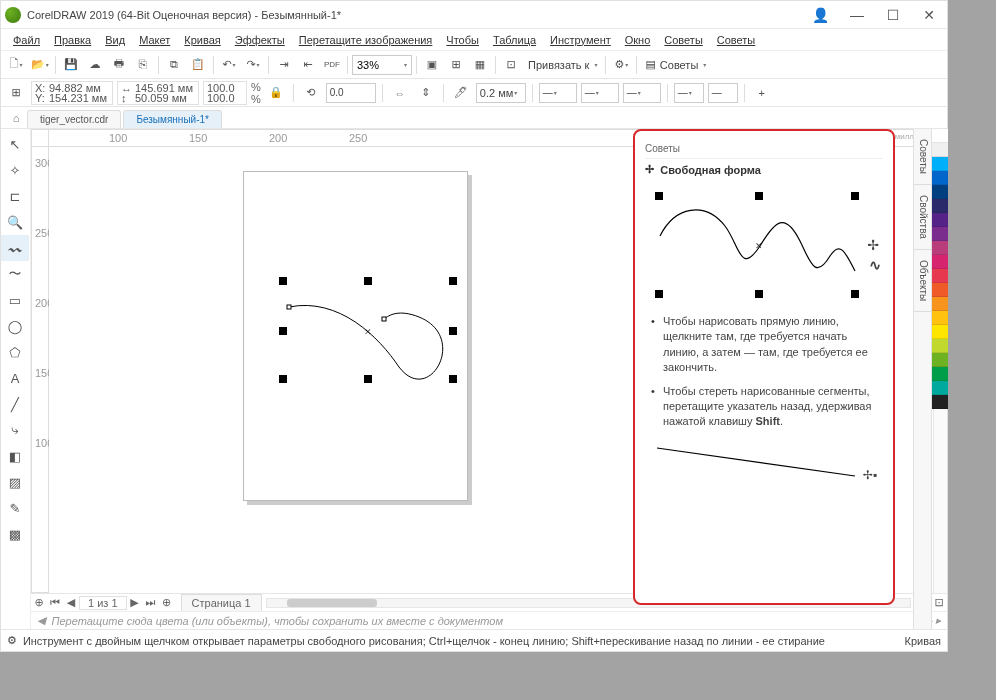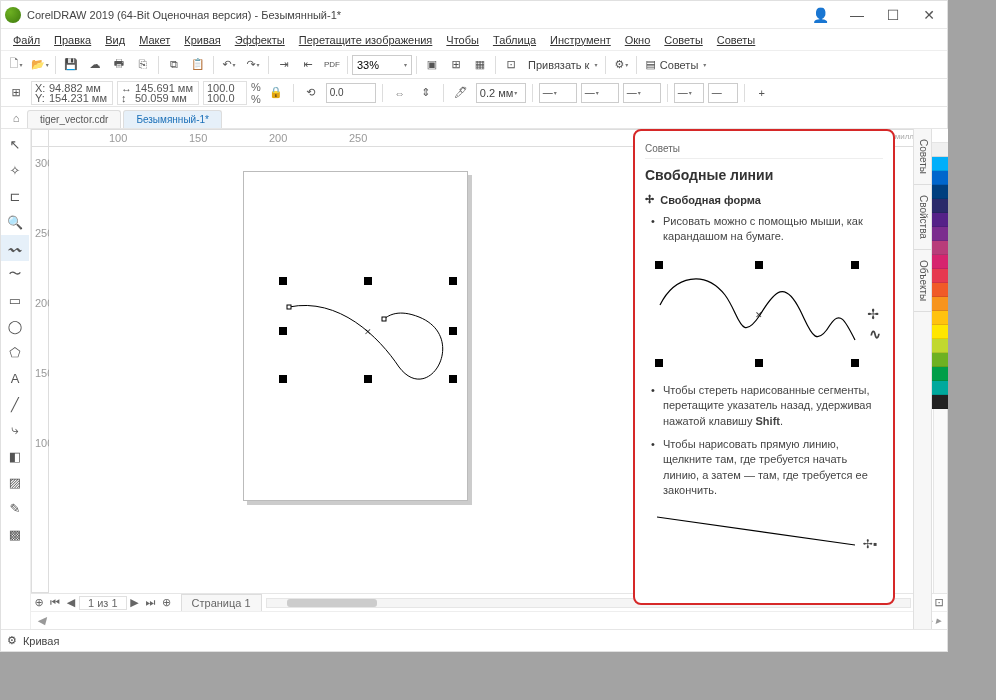--- a/index.html
+++ b/index.html
@@ -285,52 +285,49 @@
         <div class="page-tab">Страница 1</div>
         <div class="hscroll-track">
           <div class="hscroll-thumb" style="left:20px;width:90px;"></div>
         </div>
         <div class="nav-btn">▸</div>
         <div class="nav-btn">⊡</div>
       </div>
 
       <div class="color-tray">
         <span style="margin-right:6px;">◀</span>
+        <span>Перетащите сюда цвета (или объекты), чтобы сохранить их вместе с документом</span>
         <span style="margin-left:auto;">▶ ▸</span>
       </div>
     </div>
 
     <div class="hints-panel">
       <div class="hints-title-row">Советы</div>
-      <div class="hints-title">Свободные линии</div>
       <div class="hints-sub">
         <span>✢</span>
         <span>Свободная форма</span>
       </div>
       <div class="hints-body">
-        <ul>
-          <li>Рисовать можно с помощью мыши, как карандашом на бумаге.</li>
-        </ul>
         <div class="hints-illus">
           <div class="h2" style="left:10px;top:6px;"></div>
           <div class="h2" style="left:110px;top:6px;"></div>
           <div class="h2" style="left:206px;top:6px;"></div>
           <div class="h2" style="left:10px;top:104px;"></div>
           <div class="h2" style="left:110px;top:104px;"></div>
           <div class="h2" style="left:206px;top:104px;"></div>
           <div style="position:absolute;left:110px;top:54px;font-size:9px;">✕</div>
           <svg width="240" height="118" style="position:absolute;left:0;top:0;">
             <path d="M 15 50 C 30 20, 60 15, 80 40 C 95 60, 95 90, 115 60 C 130 35, 140 25, 155 55 C 165 75, 170 95, 185 70 C 195 55, 200 65, 210 85" fill="none" stroke="#000" stroke-width="1.2"></path>
           </svg>
           <div style="position:absolute; right:4px; top:50px; font-size:14px;">✢</div>
           <div style="position:absolute; right:2px; top:70px; font-size:14px; font-weight:bold;">∿</div>
         </div>
         <ul>
+          <li>Чтобы нарисовать прямую линию, щелкните там, где требуется начать линию, а затем — там, где требуется ее закончить.</li>
           <li><span>Чтобы стереть нарисованные сегменты, перетащите указатель назад, удерживая нажатой клавишу </span><b>Shift</b><span>.</span></li>
-          <li>Чтобы нарисовать прямую линию, щелкните там, где требуется начать линию, а затем — там, где требуется ее закончить.</li>
         </ul>
         <div class="hints-illus2">
           <svg width="240" height="44" style="position:absolute;left:0;top:0;">
             <line x1="12" y1="8" x2="210" y2="36" stroke="#000" stroke-width="1.2"></line>
           </svg>
           <div style="position:absolute; right:6px; bottom:0; font-size:12px;">✢▪</div>
         </div>
       </div>
     </div>
 
@@ -361,17 +358,18 @@
           <div class="swatch" style="background: rgb(193, 216, 47);"></div>
           <div class="swatch" style="background: rgb(110, 177, 34);"></div>
           <div class="swatch" style="background: rgb(0, 158, 73);"></div>
           <div class="swatch" style="background: rgb(0, 169, 157);"></div>
           <div class="swatch" style="background: rgb(34, 34, 34);"></div>
         </div>
   </div>
 
   <div class="status">
     <span>⚙</span>
+    <span style="flex:1; white-space:nowrap; overflow:hidden; text-overflow:ellipsis;">Инструмент с двойным щелчком открывает параметры свободного рисования; Ctrl+щелчок - конец линию; Shift+перескивание назад по линии - ее стирание</span>
     <span>Кривая</span>
   </div>
 
 </div>
 </div>
 
 </body></html>

